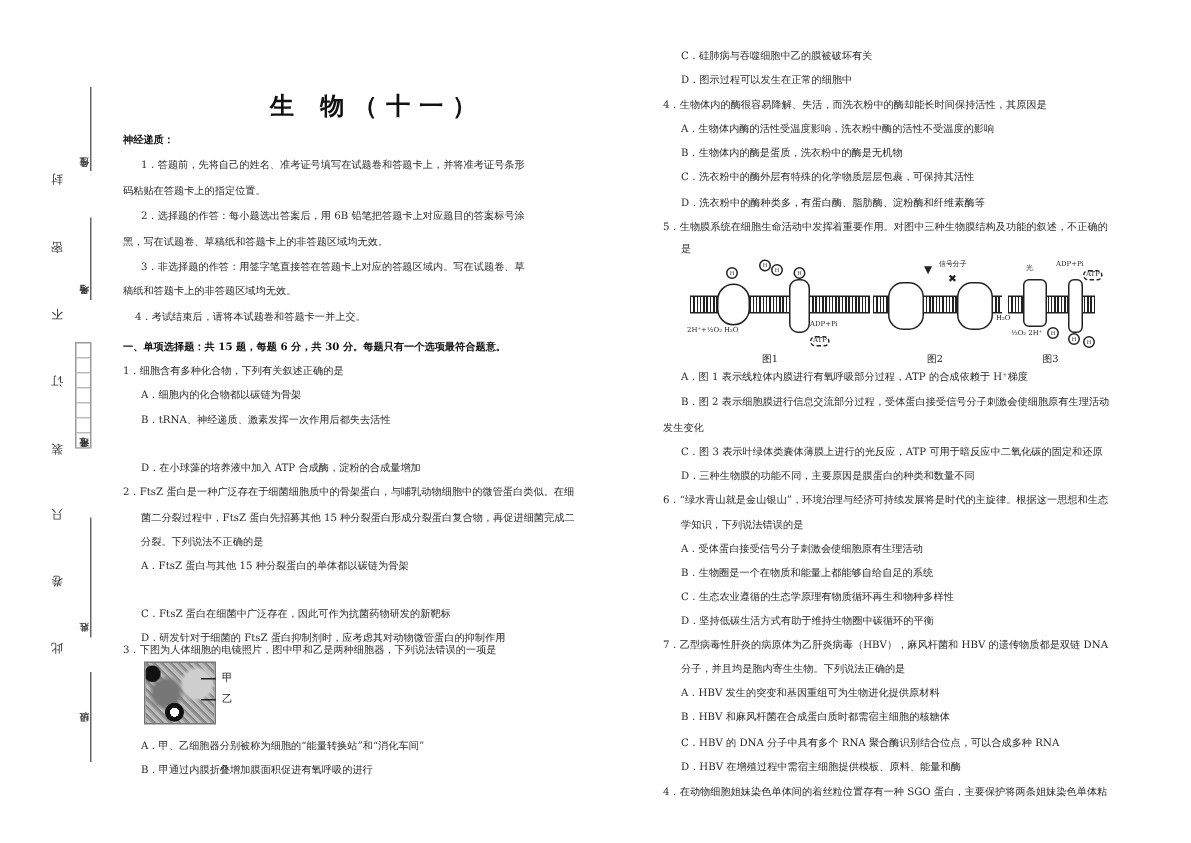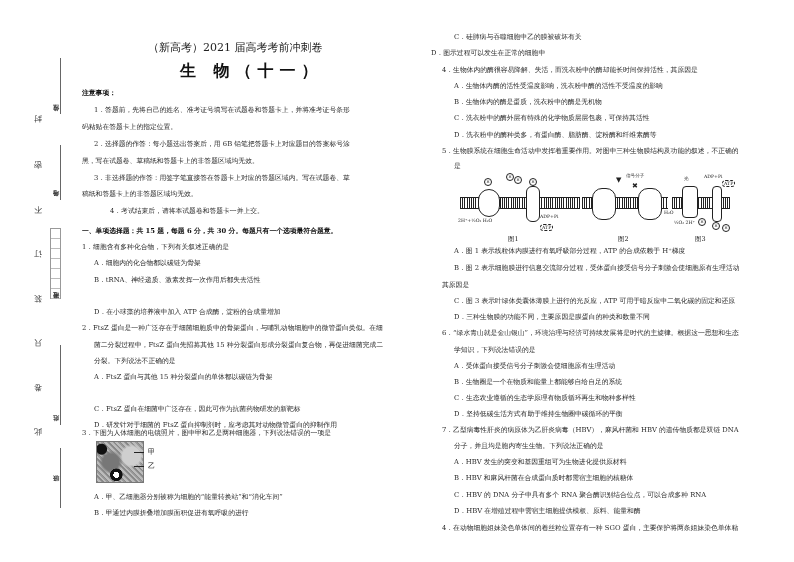--- a/index.html
+++ b/index.html
@@ -75,31 +75,30 @@
         <div></div>
         <div></div>
     </div>
     <span class="bind-field" style="top:304px">准考证号</span>
     <div class="bind-line" style="top:345px;height:80px"></div>
     <span class="bind-field" style="top:427px">姓名</span>
     <div class="bind-line" style="top:448px;height:60px"></div>
     <span class="bind-field" style="top:487px">班级</span>
   </div>
 
-  <div class="exam-title">（新高考）2021 届高考考前冲刺卷</div>
   <div class="subject-title">生 物（十一）</div>
 
-  <div class="line bold" style="left:82px;top:89px">注意事项：</div>
+  <div class="line bold" style="left:82px;top:89px">神经递质：</div>
   <div class="line" style="left:94px;top:106px">1．答题前，先将自己的姓名、准考证号填写在试题卷和答题卡上，并将准考证号条形</div>
   <div class="line" style="left:82px;top:123px">码粘贴在答题卡上的指定位置。</div>
   <div class="line" style="left:94px;top:140px">2．选择题的作答：每小题选出答案后，用 6B 铅笔把答题卡上对应题目的答案标号涂</div>
   <div class="line" style="left:82px;top:157px">黑，写在试题卷、草稿纸和答题卡上的非答题区域均无效。</div>
   <div class="line" style="left:94px;top:174px">3．非选择题的作答：用签字笔直接答在答题卡上对应的答题区域内。写在试题卷、草</div>
   <div class="line" style="left:82px;top:190px">稿纸和答题卡上的非答题区域均无效。</div>
-  <div class="line" style="left:110px;top:207px">4．考试结束后，请将本试题卷和答题卡一并上交。</div>
+  <div class="line" style="left:90px;top:207px">4．考试结束后，请将本试题卷和答题卡一并上交。</div>
 
   <div class="line bold" style="left:82px;top:227px">一、单项选择题：共 15 题，每题 6 分，共 30 分。每题只有一个选项最符合题意。</div>
 
   <div class="line" style="left:82px;top:243px">1．细胞含有多种化合物，下列有关叙述正确的是</div>
   <div class="line" style="left:94px;top:259px">A．细胞内的化合物都以碳链为骨架</div>
   <div class="line" style="left:94px;top:276px">B．tRNA、神经递质、激素发挥一次作用后都失去活性</div>
   <div class="line" style="left:94px;top:308px">D．在小球藻的培养液中加入 ATP 合成酶，淀粉的合成量增加</div>
 
   <div class="line" style="left:82px;top:324px">2．FtsZ 蛋白是一种广泛存在于细菌细胞质中的骨架蛋白，与哺乳动物细胞中的微管蛋白类似。在细</div>
   <div class="line" style="left:94px;top:341px">菌二分裂过程中，FtsZ 蛋白先招募其他 15 种分裂蛋白形成分裂蛋白复合物，再促进细菌完成二</div>
@@ -111,21 +110,21 @@
   <div class="line" style="left:82px;top:429px">3．下图为人体细胞的电镜照片，图中甲和乙是两种细胞器，下列说法错误的一项是</div>
   <div class="fig-img"></div>
   <div class="fig-lead" style="left:134px;top:452px;width:10px"></div>
   <span class="fig-label" style="left:148px;top:447px">甲</span>
   <div class="fig-lead" style="left:134px;top:466px;width:10px"></div>
   <span class="fig-label" style="left:148px;top:461px">乙</span>
   <div class="line" style="left:94px;top:493px">A．甲、乙细胞器分别被称为细胞的“能量转换站”和“消化车间”</div>
   <div class="line" style="left:94px;top:509px">B．甲通过内膜折叠增加膜面积促进有氧呼吸的进行</div>
 
   <div class="line" style="left:454px;top:33px">C．硅肺病与吞噬细胞中乙的膜被破坏有关</div>
-  <div class="line" style="left:431px;top:49px">D．图示过程可以发生在正常的细胞中</div>
+  <div class="line" style="left:454px;top:49px">D．图示过程可以发生在正常的细胞中</div>
 
   <div class="line" style="left:442px;top:66px">4．生物体内的酶很容易降解、失活，而洗衣粉中的酶却能长时间保持活性，其原因是</div>
   <div class="line" style="left:454px;top:82px">A．生物体内酶的活性受温度影响，洗衣粉中酶的活性不受温度的影响</div>
   <div class="line" style="left:454px;top:98px">B．生物体内的酶是蛋质，洗衣粉中的酶是无机物</div>
   <div class="line" style="left:454px;top:114px">C．洗衣粉中的酶外层有特殊的化学物质层层包裹，可保持其活性</div>
   <div class="line" style="left:454px;top:131px">D．洗衣粉中的酶种类多，有蛋白酶、脂肪酶、淀粉酶和纤维素酶等</div>
 
   <div class="line" style="left:442px;top:147px">5．生物膜系统在细胞生命活动中发挥着重要作用。对图中三种生物膜结构及功能的叙述，不正确的</div>
   <div class="line" style="left:454px;top:162px">是</div>
 
@@ -160,21 +159,21 @@
     <span class="fig-note" style="left:204px;top:38px">H₂O</span>
     <span class="fig-note" style="left:214px;top:48px">½O₂  2H⁺</span>
     <div class="circ" style="left:238px;top:46px">H</div>
     <div class="circ" style="left:252px;top:50px">H</div>
     <div class="circ" style="left:262px;top:52px">H</div>
     <span class="fig-cap" style="left:235px;top:63px">图3</span>
   </div>
 
   <div class="line" style="left:454px;top:247px">A．图 1 表示线粒体内膜进行有氧呼吸部分过程，ATP 的合成依赖于 H⁺梯度</div>
   <div class="line" style="left:454px;top:264px">B．图 2 表示细胞膜进行信息交流部分过程，受体蛋白接受信号分子刺激会使细胞原有生理活动</div>
-  <div class="line" style="left:442px;top:281px">其原因是</div>
+  <div class="line" style="left:442px;top:281px">发生变化</div>
   <div class="line" style="left:454px;top:297px">C．图 3 表示叶绿体类囊体薄膜上进行的光反应，ATP 可用于暗反应中二氧化碳的固定和还原</div>
   <div class="line" style="left:454px;top:313px">D．三种生物膜的功能不同，主要原因是膜蛋白的种类和数量不同</div>
 
   <div class="line" style="left:442px;top:329px">6．“绿水青山就是金山银山”，环境治理与经济可持续发展将是时代的主旋律。根据这一思想和生态</div>
   <div class="line" style="left:454px;top:346px">学知识，下列说法错误的是</div>
   <div class="line" style="left:454px;top:362px">A．受体蛋白接受信号分子刺激会使细胞原有生理活动</div>
   <div class="line" style="left:454px;top:378px">B．生物圈是一个在物质和能量上都能够自给自足的系统</div>
   <div class="line" style="left:454px;top:394px">C．生态农业遵循的生态学原理有物质循环再生和物种多样性</div>
   <div class="line" style="left:454px;top:410px">D．坚持低碳生活方式有助于维持生物圈中碳循环的平衡</div>
 

